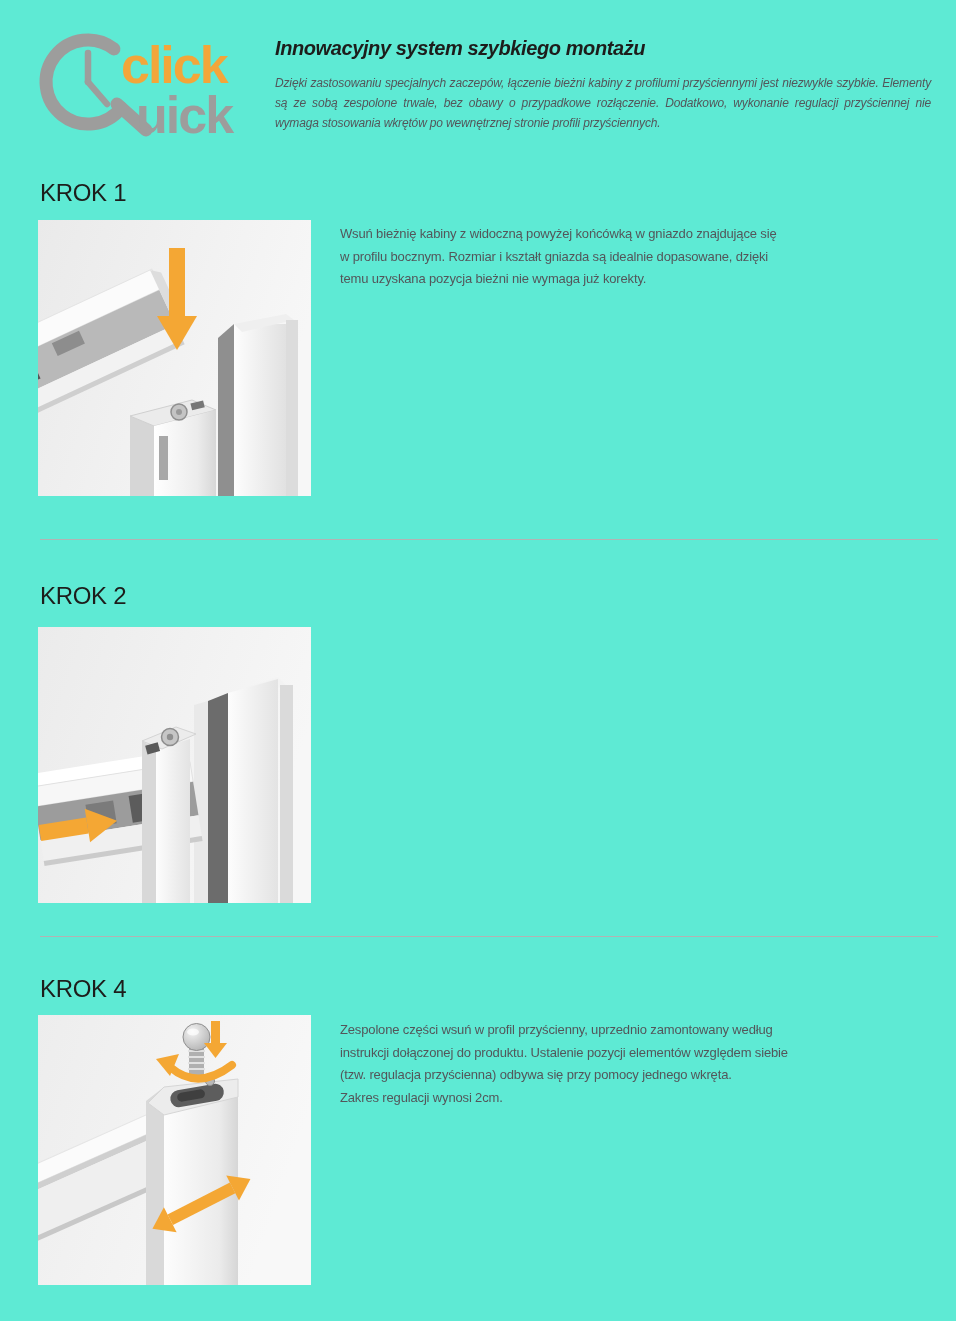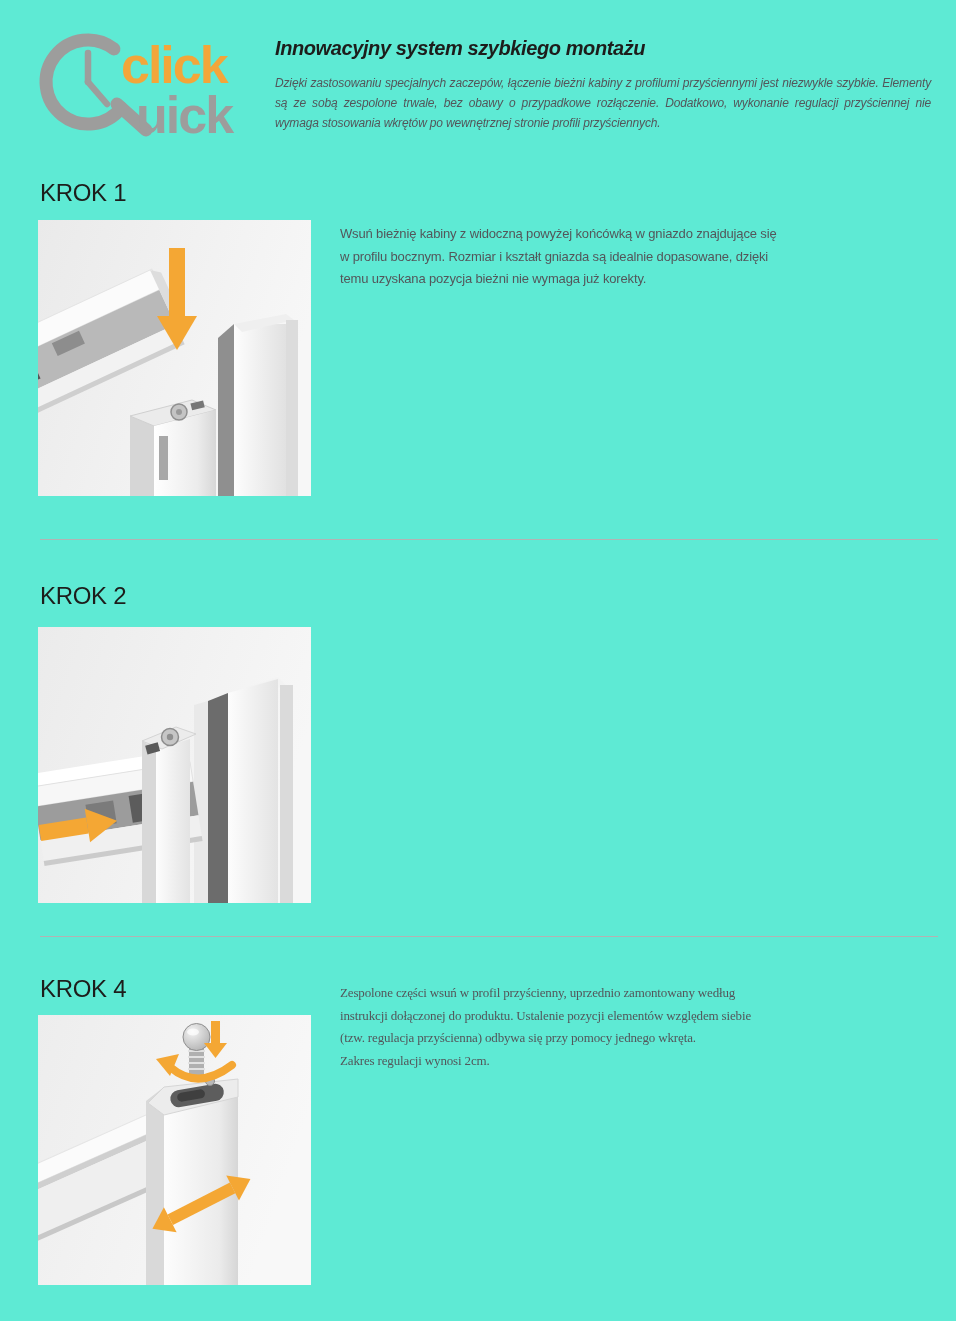--- a/index.html
+++ b/index.html
@@ -196,18 +196,18 @@
         <path d="M 132 52 Q 160 76 194 50" fill="none" stroke="#f4a734" stroke-width="8" stroke-linecap="round"></path>
         <polygon points="118,44 141,39 132,61" fill="#f4a734"></polygon>
       </g>
       <g fill="#f4a734" transform="translate(118,212) rotate(-27)">
         <rect x="16" y="-6" width="70" height="12"></rect>
         <polygon points="16,-14 16,14 -4,0"></polygon>
         <polygon points="86,-14 86,14 106,0"></polygon>
       </g>
     </svg>
   </div>
-  <div class="desc" style="top:982px;font-family:Liberation Serif, serif;">Zespolone części wsuń w profil przyścienny, uprzednio zamontowany według
+  <div class="desc" style="top:1019px;">Zespolone części wsuń w profil przyścienny, uprzednio zamontowany według
 instrukcji dołączonej do produktu. Ustalenie pozycji elementów względem siebie
 (tzw. regulacja przyścienna) odbywa się przy pomocy jednego wkręta.
 Zakres regulacji wynosi 2cm.</div>
 
 </div>
 
 </body></html>

